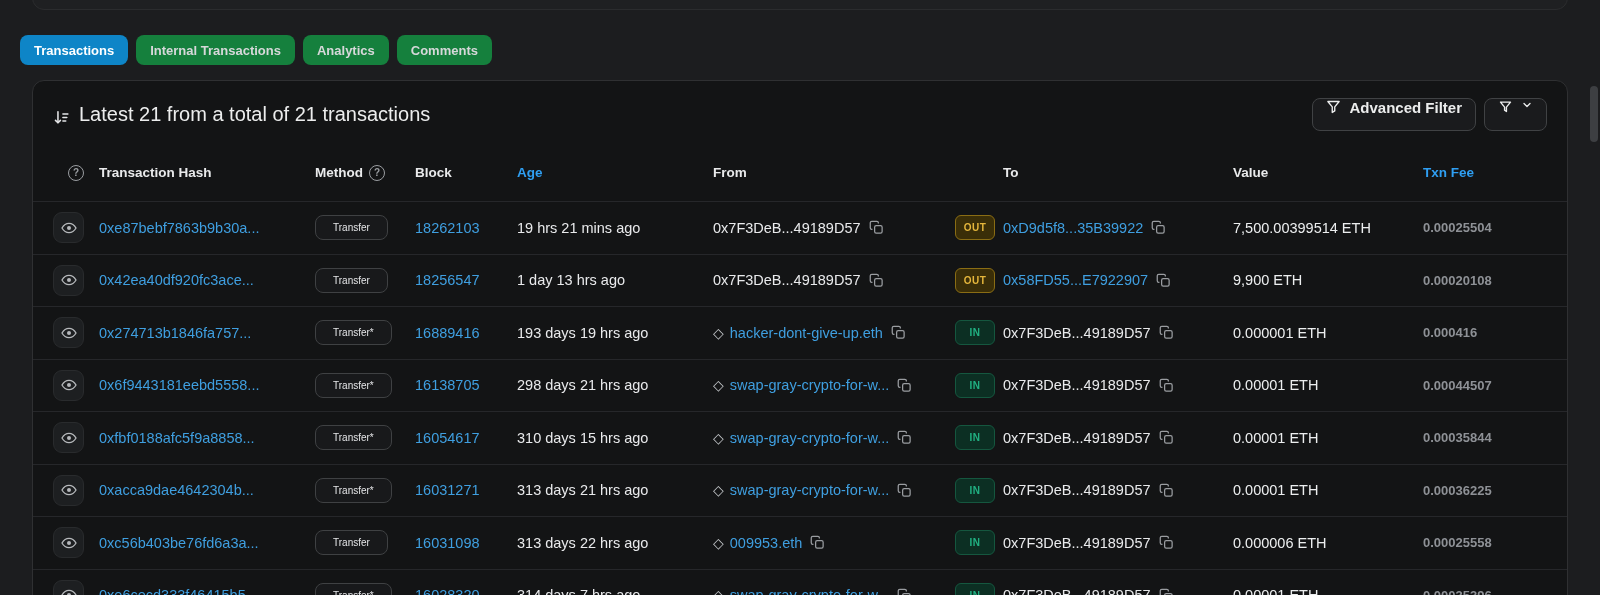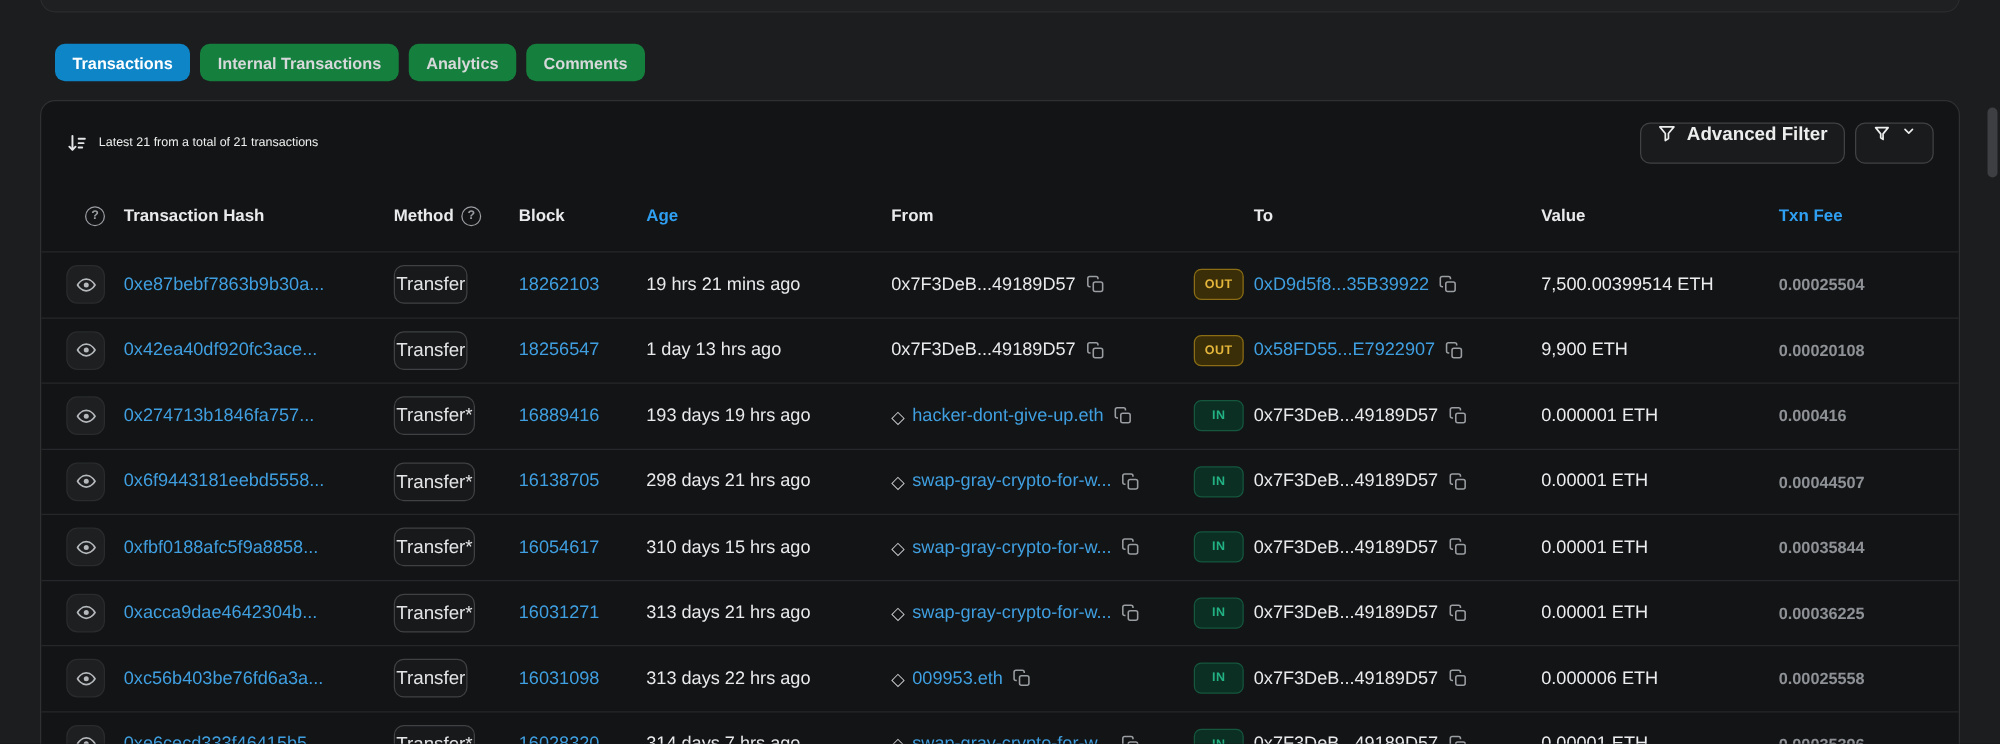--- a/index.html
+++ b/index.html
@@ -13,40 +13,40 @@
   
   .prev-card-edge {
     position: absolute; left: 32px; top: -14px; width: 1536px; height: 24px;
     background: #1f2022; border: 1px solid #2b2c2e; border-radius: 12px;
   }
   
   .scrollbar-track { position: absolute; right: 0; top: 0; width: 12px; height: 595px; }
   .scrollbar-thumb { position: absolute; right: 2px; top: 86px; width: 8px; height: 56px; border-radius: 4px; background: #3d3f42; }
 
   
-  .tabs { position: absolute; left: 44px; top: 35px; display: flex; gap: 8px; }
+  .tabs { position: absolute; left: 20px; top: 35px; display: flex; gap: 8px; }
   .tab {
     height: 30px; padding: 0 14px; border-radius: 8px;
     background: #15803d; color: #d7d8da;
     font-size: 13px; font-weight: 700;
     display: inline-flex; align-items: center; cursor: pointer; white-space: nowrap;
   }
   .tab.active { background: #0e85c7; color: #ffffff; }
 
   
   .card {
     position: absolute; left: 32px; top: 80px; width: 1536px; height: 700px;
     background: #131415; border: 1px solid #2f3032; border-radius: 12px;
     overflow: hidden;
   }
   .card-header {
     display: flex; align-items: center; justify-content: space-between;
     padding: 17px 20px 13px 20px;
   }
-  .summary { display: flex; align-items: center; gap: 9px; color: #eceded; font-size: 10px; }
+  .summary { display: flex; align-items: flex-end; gap: 9px; color: #eceded; font-size: 20px; }
   .summary svg { display: block; }
   .header-actions { display: flex; gap: 8px; }
   .btn {
     height: 33px; border: 1px solid #404244; border-radius: 8px;
     background: #1a1b1d; color: #eceded; font-size: 15px; font-weight: 700;
     display: inline-flex; gap: 8px; padding: 0 13px; cursor: pointer;
   }
   .btn svg { display: block; }
 
   
@@ -77,22 +77,22 @@
   .plain { color: #e9eaec; font-weight: 500; }
   .cell { display: flex; align-items: center; min-width: 0; }
   .cell .trunc { overflow: hidden; text-overflow: ellipsis; white-space: nowrap; }
   .eye-btn {
     width: 31px; height: 31px; border-radius: 9px;
     background: #1d1f21; border: 1px solid #292b2d; color: #b6b9bc;
     display: inline-flex; align-items: center; justify-content: center; cursor: pointer;
   }
   .method-btn {
     border: 1px solid #3f4143; border-radius: 8px; background: #18191b;
-    color: #e4e5e7; font-size: 15px; font-weight: 400;
-    padding: 6px 1px; cursor: default; white-space: nowrap;
+    color: #e4e5e7; font-size: 10px; font-weight: 400;
+    padding: 6px 17px; cursor: default; white-space: nowrap;
   }
   .age-cell { color: #e9eaec; font-weight: 500; }
   .copy-btn { background: none; border: none; color: #9a9da1; margin-left: 8px; cursor: pointer; display: inline-flex; flex: 0 0 auto; }
   .eth-diamond { color: #c6c9cc; font-size: 14px; margin-right: 6px; flex: 0 0 auto; }
   .badge {
     width: 40px; height: 25px; border-radius: 6px;
     font-size: 10px; font-weight: 700; letter-spacing: 0.4px;
     display: inline-flex; align-items: center; justify-content: center;
     border: 1px solid transparent;
   }

